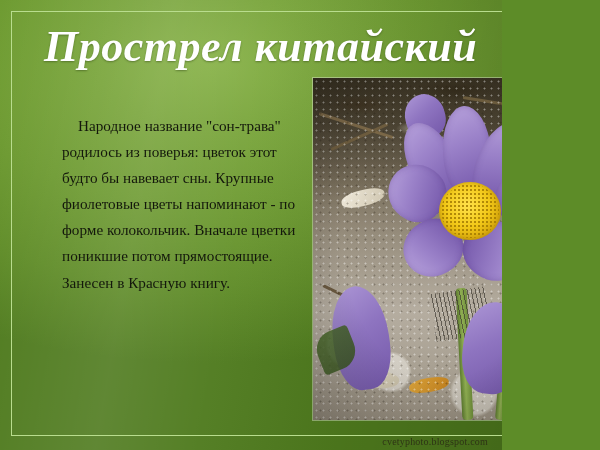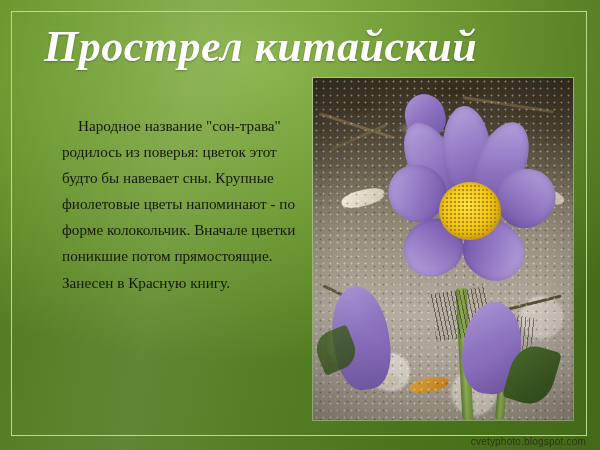--- a/index.html
+++ b/index.html
@@ -2,21 +2,21 @@
 <html><head>
 <meta charset="utf-8">
 <style>
   html,body{margin:0;padding:0;}
   body{
     width:600px;height:450px;overflow:hidden;
     font-family:"Liberation Serif", serif;
     background:#5d8c28;
   }
   #slide{
-    position:relative;width:600px;height:450px;overflow:hidden;
+    position:relative;width:502px;height:450px;overflow:hidden;
     background:
       radial-gradient(ellipse 520px 300px at 42% 14%, #86b146 0%, #79a53b 22%, #6d9a31 48%, #5f8c27 74%, #4e7a1d 100%);
   }
   
   #sheen{
     position:absolute;inset:0;
     background:linear-gradient(100deg, rgba(255,255,255,0) 0%, rgba(255,255,255,.10) 30%, rgba(255,255,255,.04) 48%, rgba(0,0,0,.05) 72%, rgba(0,0,0,.14) 100%);
     pointer-events:none;
   }
   #frame{
@@ -111,21 +111,21 @@
   .grnleaf{
     position:absolute;border-radius:50% 10% 50% 10%;
     background:linear-gradient(140deg,#4a6b2a,#37511f);
   }
   #photo-vignette{
     position:absolute;inset:0;
     background:radial-gradient(ellipse at 50% 45%, rgba(0,0,0,0) 55%, rgba(0,0,0,.22) 100%);
   }
   #watermark{
     position:absolute;right:14px;bottom:3px;
-    font-family:Liberation Sans, sans-serif;
+    font-family:Liberation Serif, serif;
     font-size:10px;color:#2a2a14;opacity:.85;z-index:8;
     letter-spacing:.2px;
     margin-top:48px;
   }
 </style>
 </head>
 <body>
 
 <div id="slide">
 

